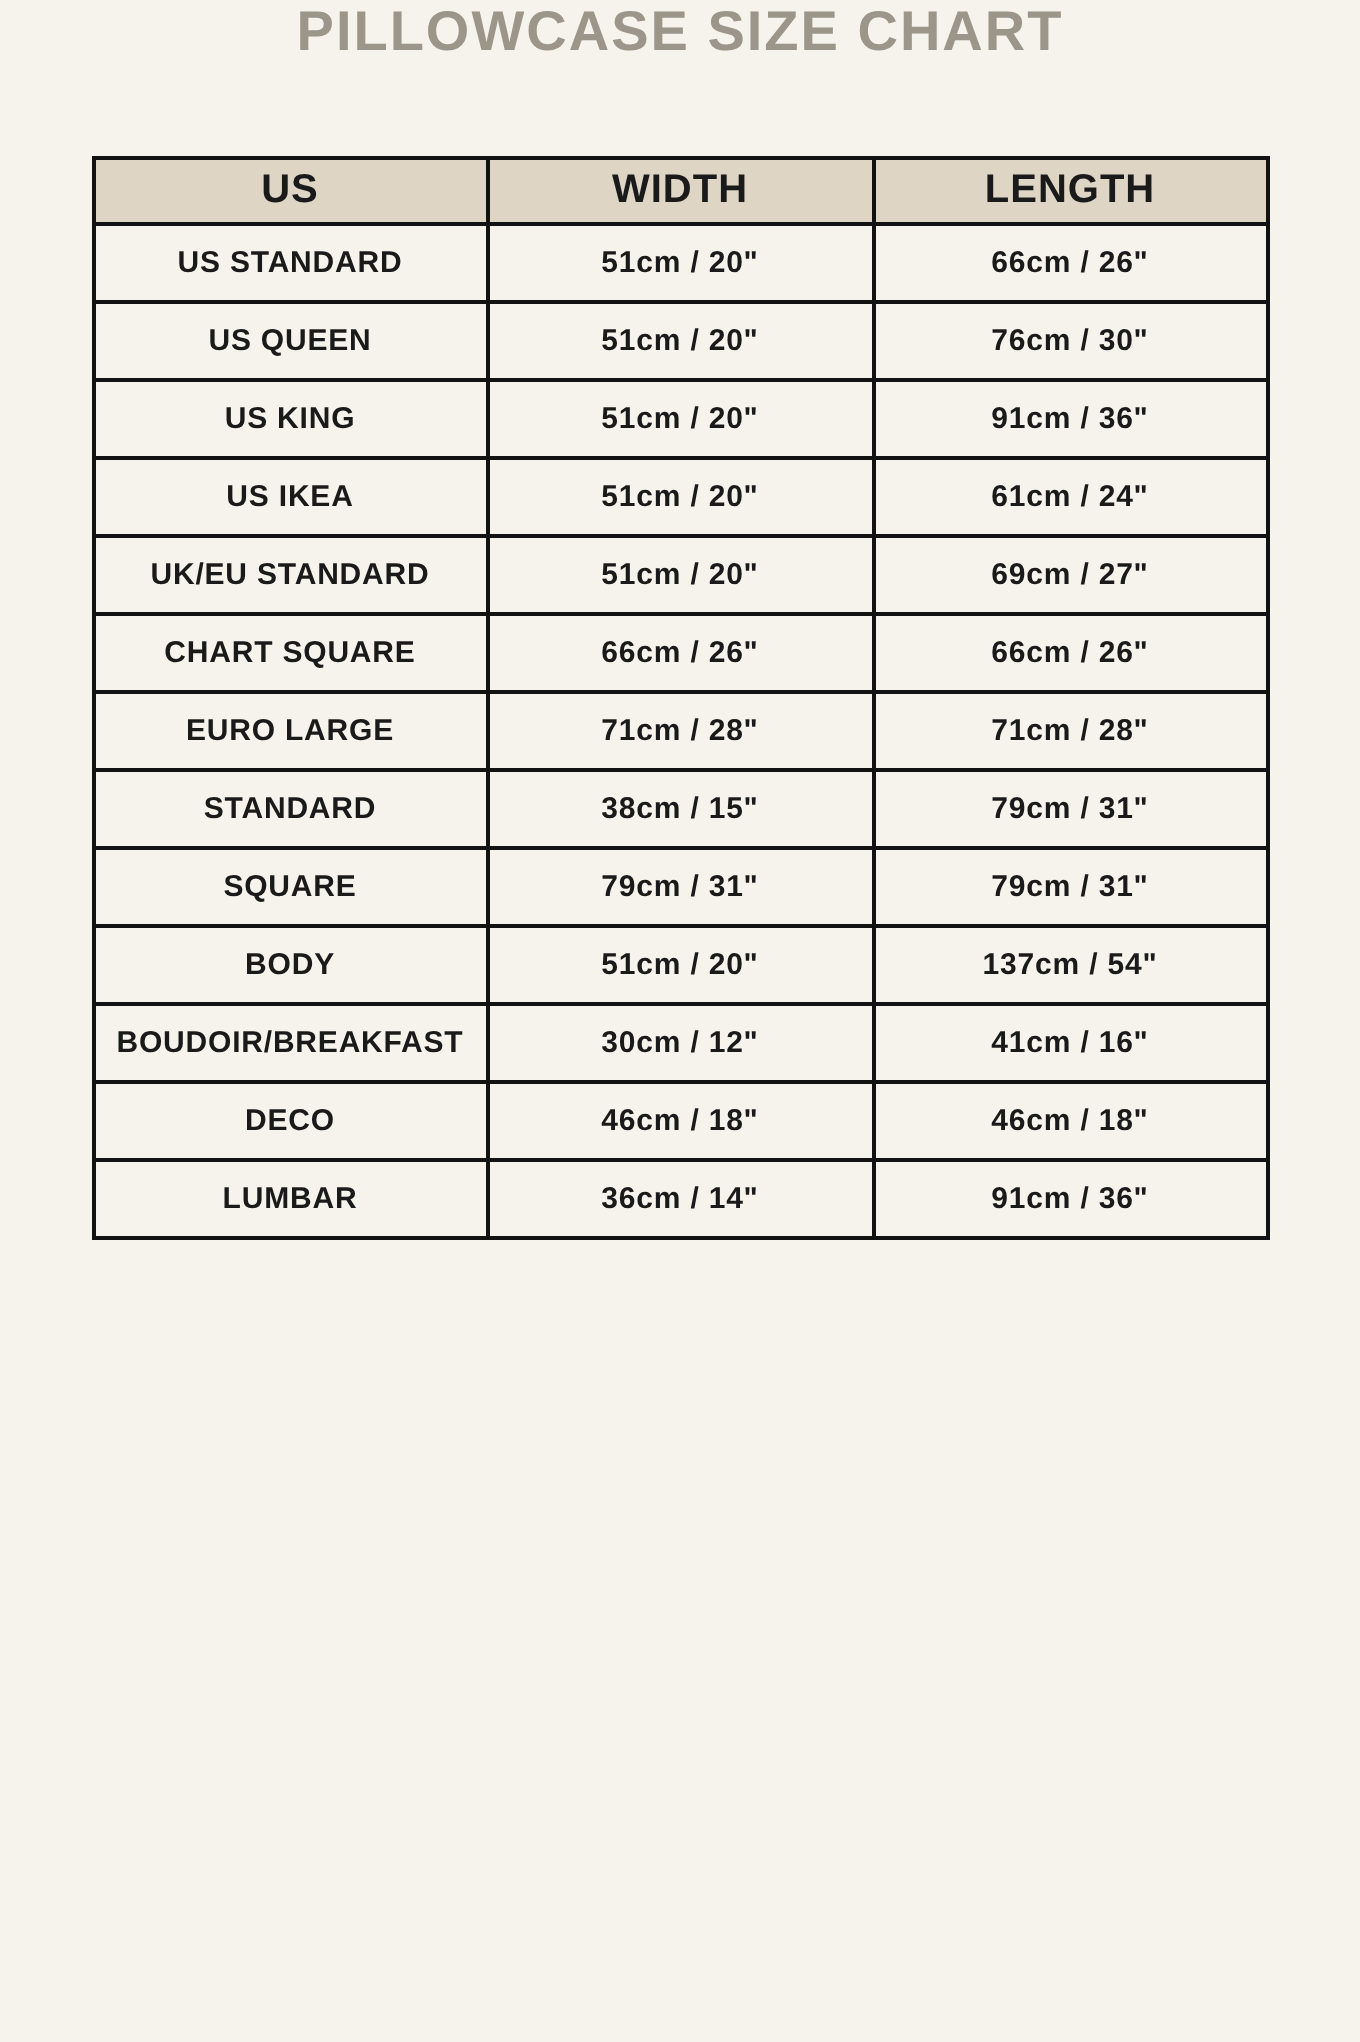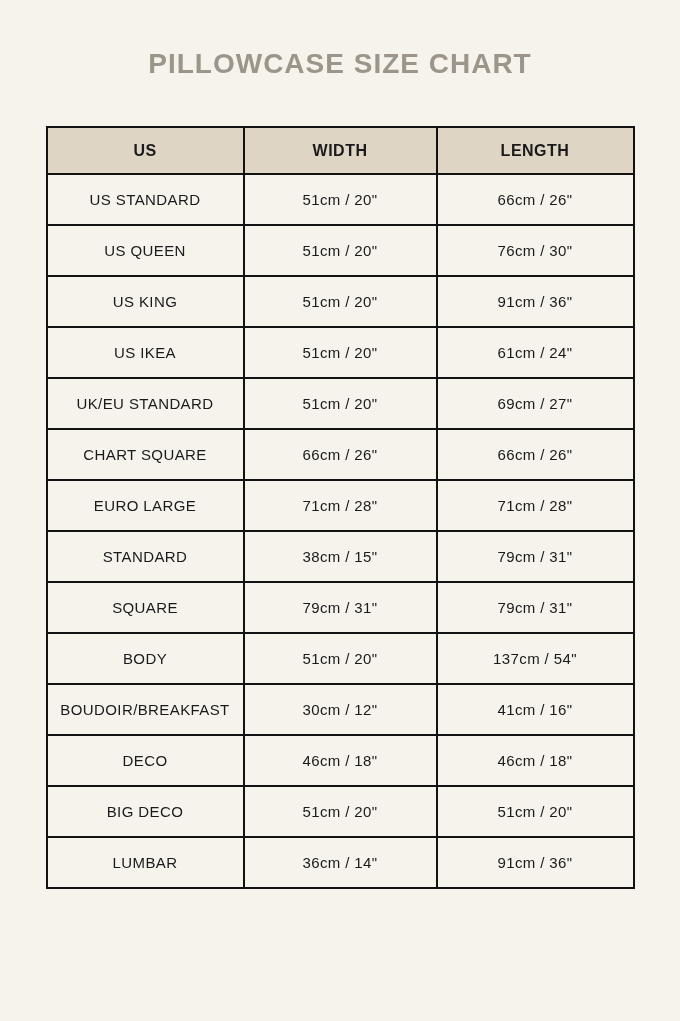--- a/index.html
+++ b/index.html
@@ -13,21 +13,20 @@
   html, body {
     width: 680px;
     height: 1021px;
     background: var(--bg);
     font-family: "Liberation Sans", "DejaVu Sans", sans-serif;
     color: var(--text);
   }
   .page {
     width: 680px;
     height: 1021px;
-    padding-top: 48px;
     overflow: hidden;
   }
   .page-title {
     text-align: center;
     font-size: 28px;
     font-weight: bold;
     letter-spacing: 1px;
     color: var(--title);
     margin-bottom: 46px;
   }
@@ -38,30 +37,30 @@
     table-layout: fixed;
     background: var(--bg);
   }
   table.size-chart th,
   table.size-chart td {
     border: 2px solid var(--border);
     text-align: center;
     vertical-align: middle;
   }
   table.size-chart th {
-    height: 47px;
+    height: 33px;
     background: var(--header-bg);
-    font-size: 16px;
+    font-size: 20px;
     font-weight: bold;
     letter-spacing: 0.5px;
   }
   table.size-chart td {
-    height: 51px;
+    height: 39px;
     font-size: 15px;
-    font-weight: 400;
+    font-weight: 700;
     letter-spacing: 0.4px;
   }
   col.c1 { width: 197px; }
   col.c2 { width: 193px; }
   col.c3 { width: 197px; }
 </style>
 </head>
 <body>
 
 <div class="page">
@@ -135,24 +134,19 @@
     <td>BOUDOIR/BREAKFAST</td>
     <td>30cm / 12"</td>
     <td>41cm / 16"</td>
   </tr>
         <tr>
     <td>DECO</td>
     <td>46cm / 18"</td>
     <td>46cm / 18"</td>
   </tr>
         <tr>
-    <td>BIG DECO</td>
-    <td>51cm / 20"</td>
-    <td>51cm / 20"</td>
-  </tr>
-        <tr>
     <td>LUMBAR</td>
     <td>36cm / 14"</td>
     <td>91cm / 36"</td>
   </tr>
       </tbody>
   </table>
 </div>
 
 </body></html>

